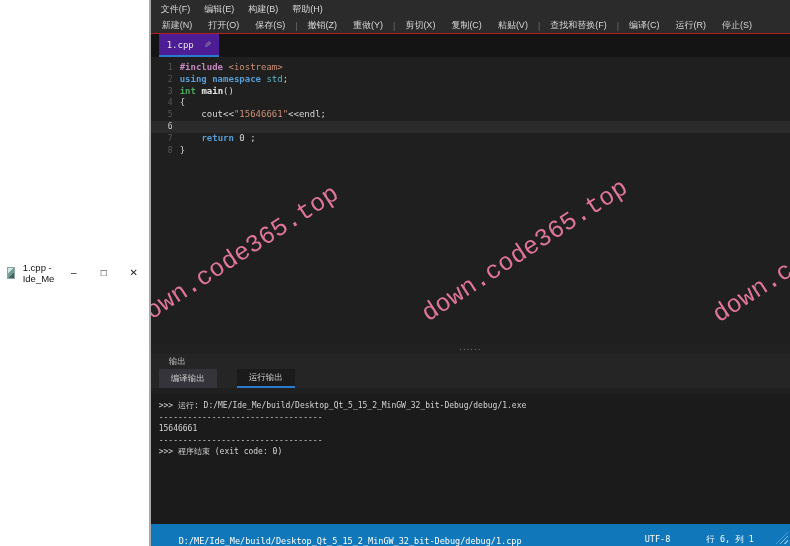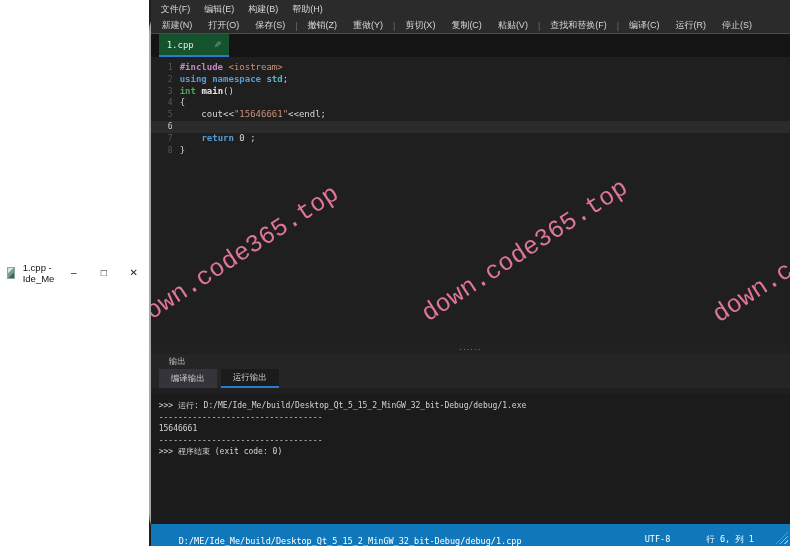--- a/index.html
+++ b/index.html
@@ -9,64 +9,64 @@
 
   
   .titlebar{flex:0 0 22px;background:#ffffff;display:flex;align-items:center;}
   .app-icon{width:12px;height:12px;margin-left:7px;border:1px solid #8fa6a3;box-sizing:border-box;
             background:linear-gradient(135deg,#cfe7e2 0 35%,#6f9d95 35% 65%,#41605b 65%);}
   .title-text{margin-left:8px;font-size:9.5px;color:#111;}
   .controls{margin-left:auto;display:flex;height:22px;}
   .ctrl{width:30px;text-align:center;font-size:10px;color:#222;line-height:22px;}
 
   .body{flex:1;display:flex;flex-direction:column;min-height:0;
-        border-left:2px solid #a8a8a8;background:#1f1f1f;border-radius:32px;}
+        border-left:2px solid #a8a8a8;background:#1f1f1f;}
 
   
   .menubar{flex:0 0 18px;background:#2b2b2b;display:flex;align-items:center;padding-left:3px;}
   .menu-item{font-size:9px;color:#d6d6d6;padding:0 7px;}
   .toolbar{flex:0 0 16px;background:#2b2b2b;display:flex;align-items:center;padding-left:3px;
            border-bottom:1px solid #b91c1c;box-sizing:border-box;}
   .tool-btn{font-size:9px;color:#d6d6d6;padding:0 8px;}
   .tool-sep{color:#6a6a6a;font-size:9px;padding:0 2px;}
 
   
   .tabstrip{flex:0 0 23px;background:#141414;display:flex;align-items:flex-start;padding-left:8px;}
-  .tab{height:21px;background:#14532d;border-bottom:2px solid var(--accent);box-sizing:content-box;
-       display:flex;align-items:center;padding:0 8px;gap:20px;}
+  .tab{height:21px;background:#4c1d95;border-bottom:2px solid var(--accent);box-sizing:content-box;
+       display:flex;align-items:center;padding:0 8px;gap:10px;}
   .tab-label{font-size:9px;color:#e8e8e8;font-family:"DejaVu Sans Mono",monospace;}
   .pencil{font-size:9px;color:#9a9a9a;transform:scaleX(-1);}
 
   
   .editor{flex:1;position:relative;overflow:hidden;background:#1f1f1f;padding-top:5px;min-height:0;}
   .code-line{display:flex;height:11.8px;line-height:11.8px;
              font-family:"DejaVu Sans Mono",monospace;font-size:9px;}
   .code-line.active{background:#2b2b2b;}
   .gutter{flex:0 0 22px;text-align:right;color:#585858;font-size:8px;padding-right:7px;}
   .code-line.active .gutter{color:#c8c8c8;}
   .code-text{white-space:pre;color:var(--plain);}
   .tk-pp{color:var(--pp);font-weight:bold;}
   .tk-str{color:var(--str);}
   .tk-kw{color:var(--kw);font-weight:bold;}
-  .tk-type{color:var(--type);font-weight:bold;}
+  .tk-type{color:var(--type);font-weight:normal;}
   .tk-green{color:var(--green);font-weight:bold;}
   .tk-fn{color:var(--fn);font-weight:bold;}
   .tk-pl{color:var(--plain);}
   .watermark{position:absolute;font-family:"Liberation Mono","DejaVu Sans Mono",monospace;
              font-size:25px;color:var(--watermark);white-space:nowrap;
              transform:translate(-50%,-50%) rotate(-33deg);}
 
   
   .splitter{flex:0 0 10px;background:#212121;display:flex;align-items:center;justify-content:center;}
   .dots{color:#8a8a8a;font-size:8px;letter-spacing:1px;line-height:3px;}
 
   
   .panel-title{flex:0 0 15px;background:#252526;color:#c2c2c2;font-size:8.5px;
                display:flex;align-items:center;padding-left:18px;}
-  .panel-tabs{flex:0 0 19px;background:#252526;display:flex;align-items:stretch;padding-left:8px;gap:4px;}
+  .panel-tabs{flex:0 0 19px;background:#252526;display:flex;align-items:stretch;padding-left:8px;gap:20px;}
   .ptab{font-size:8.5px;color:#cfcfcf;display:flex;align-items:center;padding:0 12px;background:#34343a;}
   .ptab.active{background:#1b1b1b;border-bottom:2px solid var(--accent);box-sizing:border-box;}
   .panel-content{flex:0 0 124px;background:#1b1b1b;padding:6px 0 0 8px;
                  font-family:"DejaVu Sans Mono",monospace;font-size:8px;color:#d4d4d4;margin-top:6px;}
   .out-line{height:11.5px;line-height:11.5px;white-space:pre;}
 
   
   .statusbar{flex:0 0 22px;background:var(--statusbar);display:flex;align-items:flex-end;color:#fff;
              font-family:"DejaVu Sans Mono",monospace;font-size:8.5px;position:relative;}
   .status-path{margin-left:28px;}

